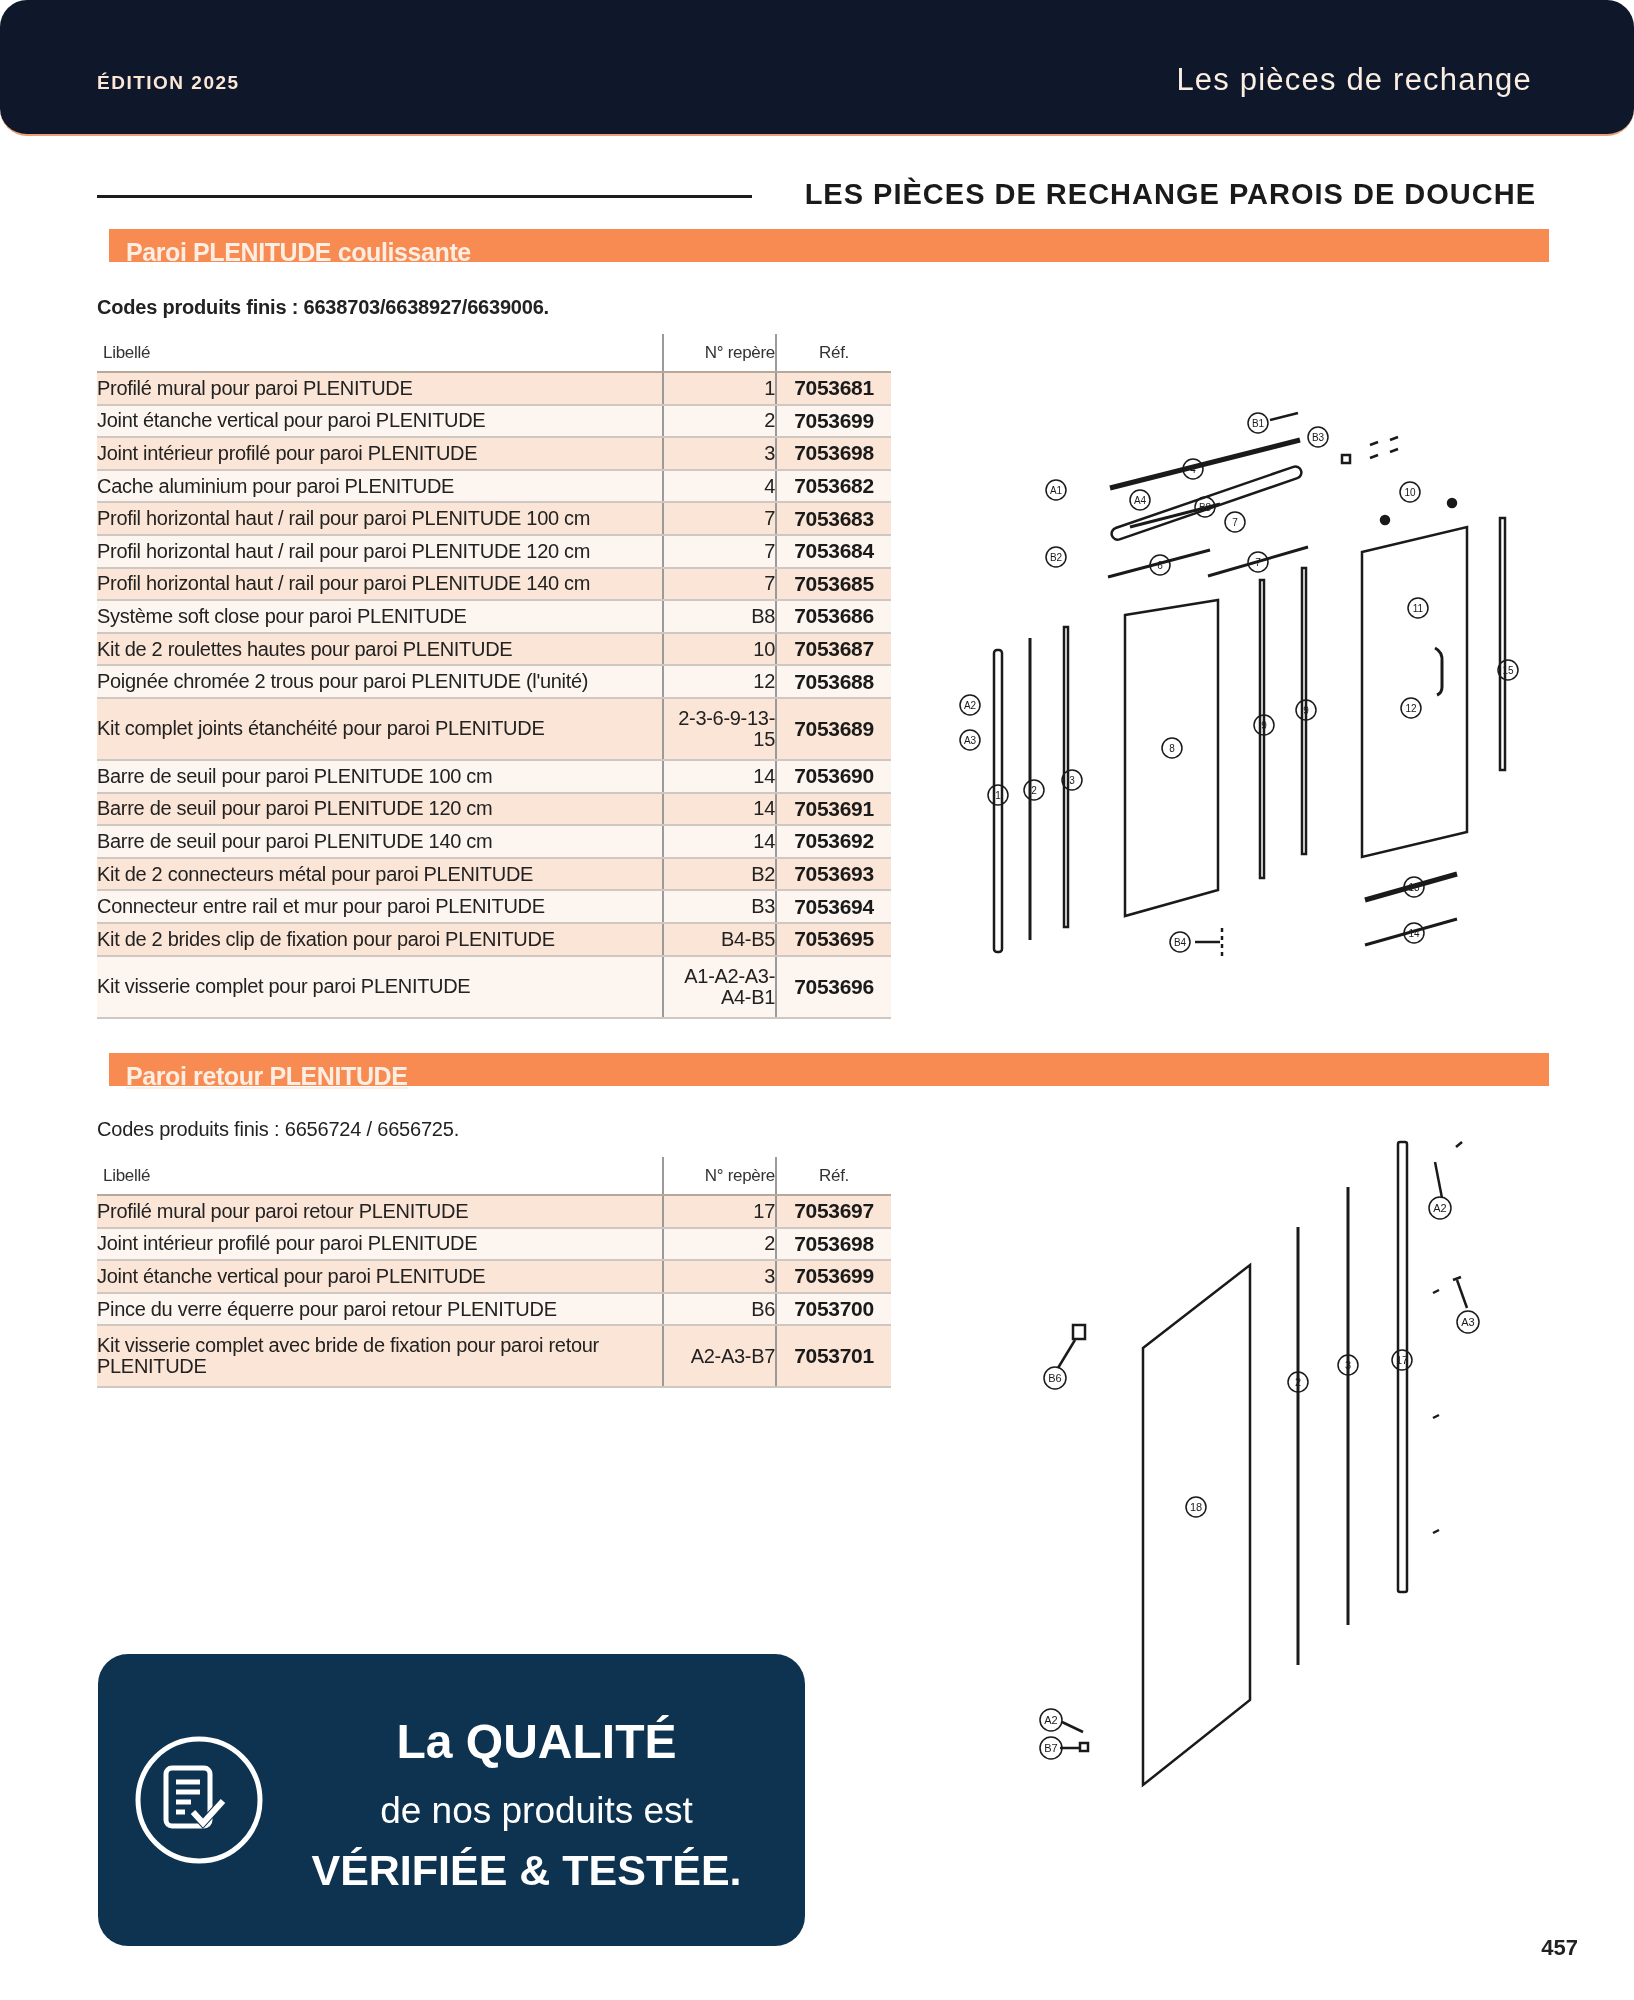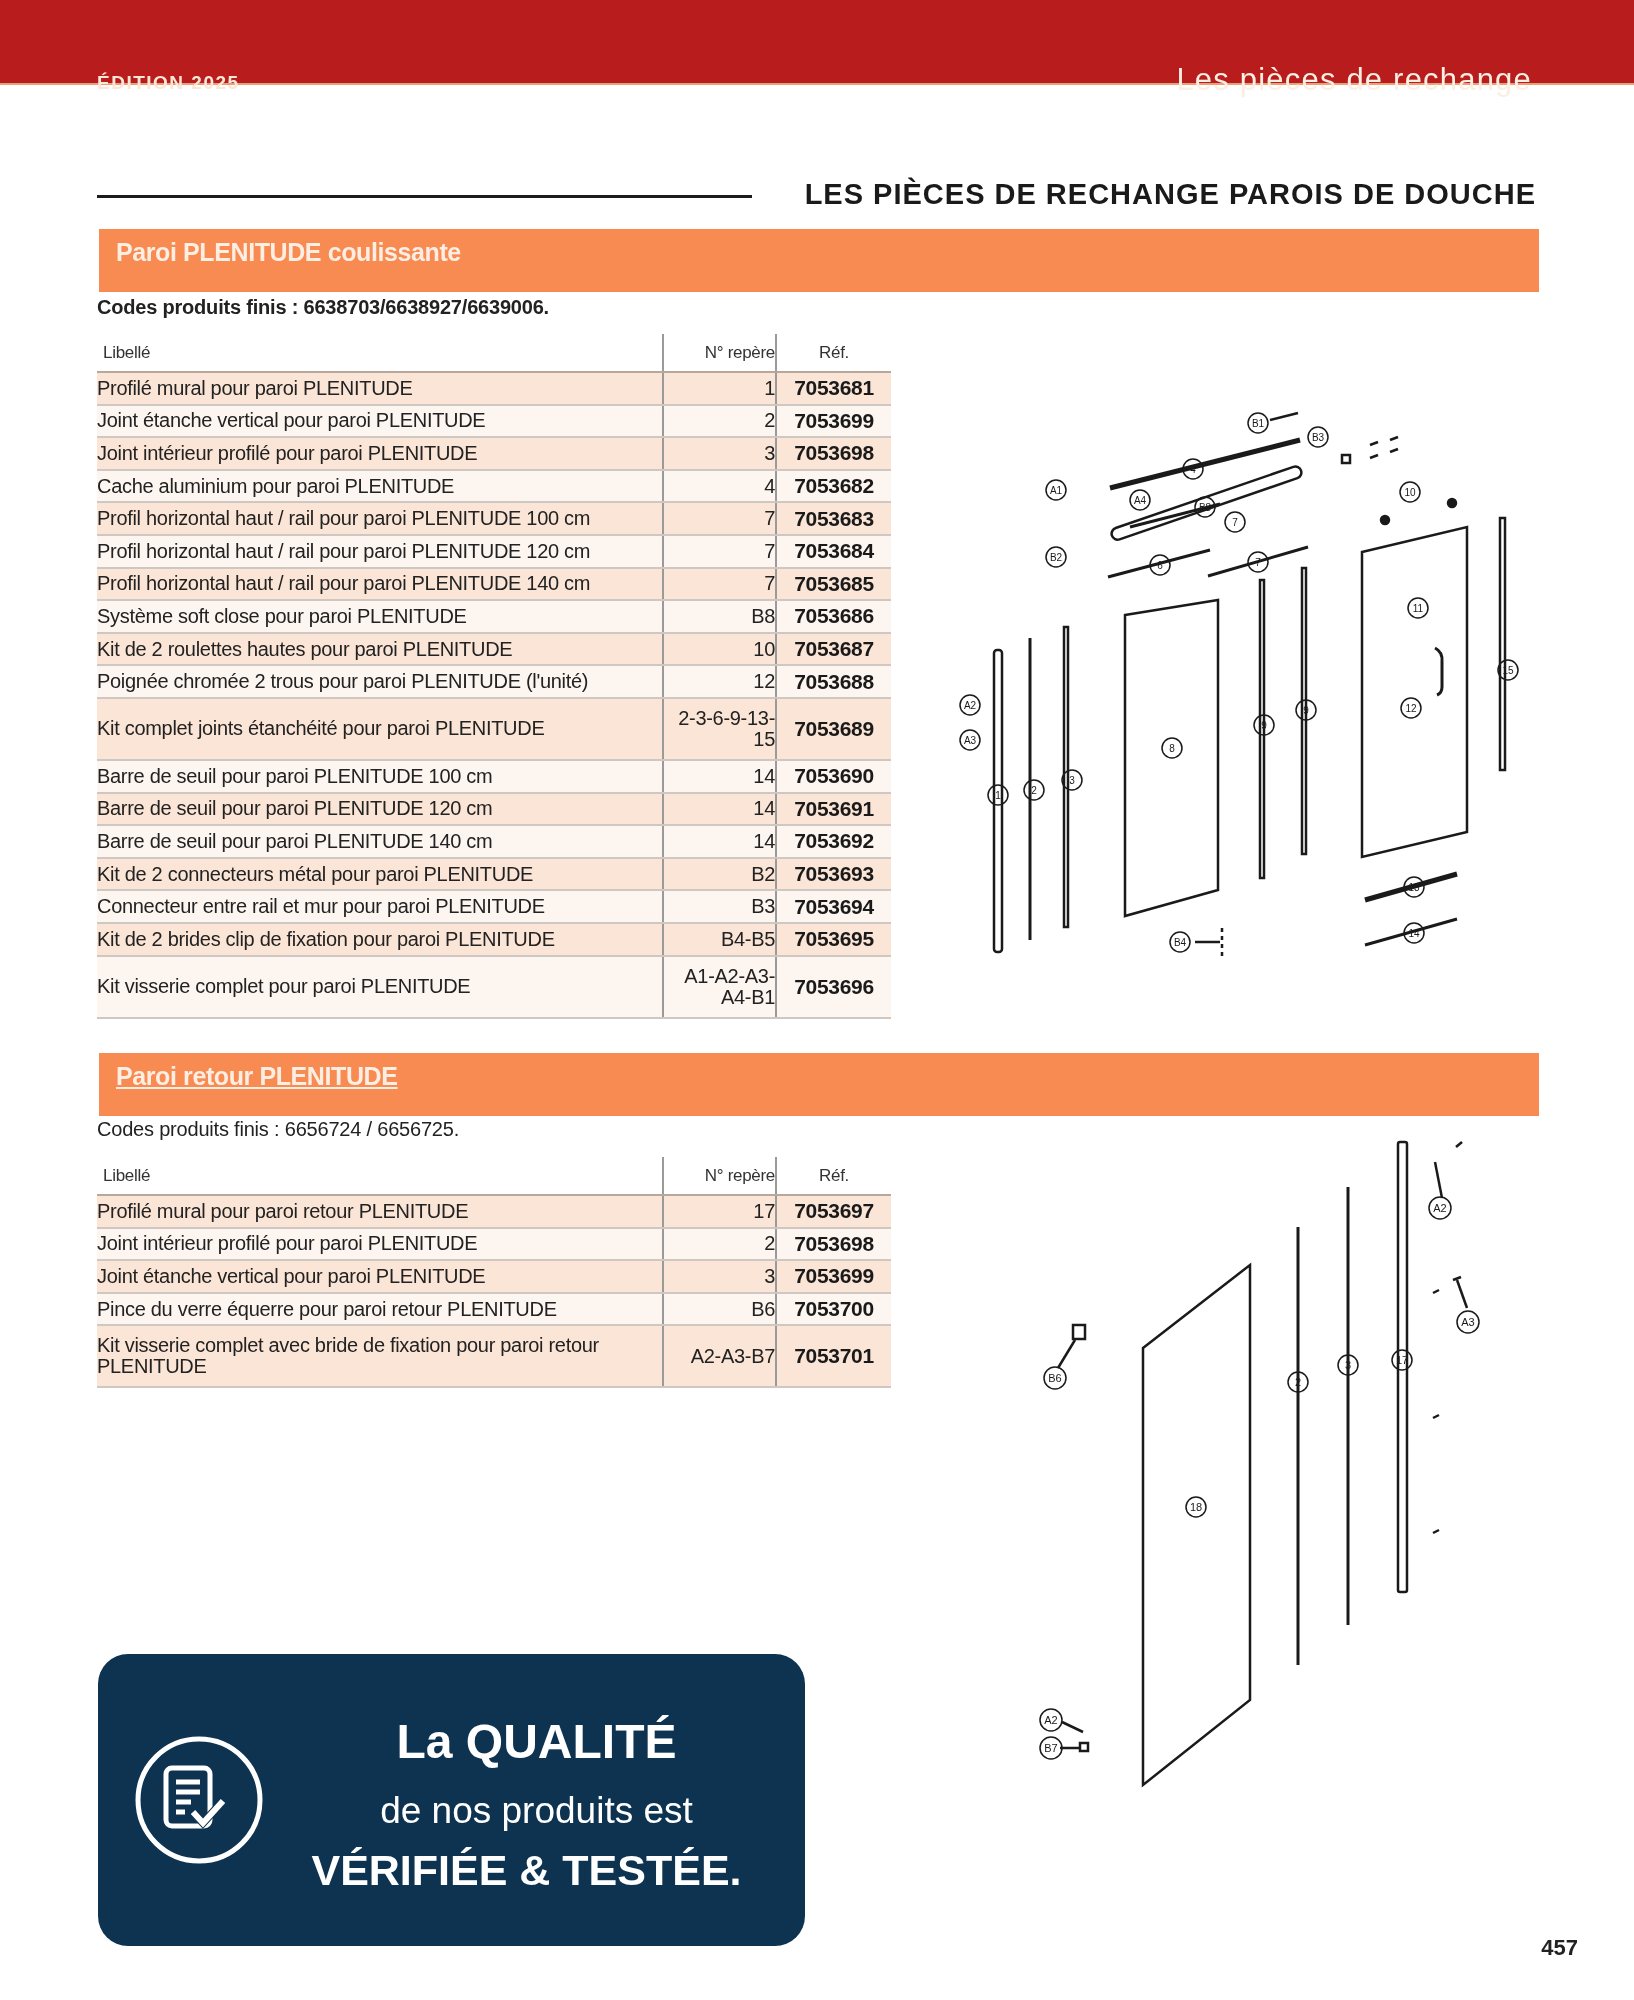--- a/index.html
+++ b/index.html
@@ -1,42 +1,43 @@
 <!DOCTYPE html>
 <html><head>
 <meta charset="utf-8">
 <style>
   * { box-sizing: border-box; margin: 0; padding: 0; }
   html, body { width: 1634px; height: 2000px; background: #ffffff; overflow: hidden; }
   body { position: relative; font-family: "Liberation Sans", sans-serif; color: #1f1f1f; }
 
   .top-band {
-    position: absolute; left: 0; top: 0; width: 1634px; height: 85px;
-    background: #b91c1c;
+    position: absolute; left: 0; top: 0; width: 1634px; height: 136px;
+    background: #0f172a;
     border-bottom: 2px solid #e9a07a;
+    border-radius: 27px;
   }
   .edition {
     position: absolute; left: 97px; top: 72px;
     font-size: 19px; font-weight: bold; letter-spacing: 1.5px; color: #fbe7d6;
   }
   .header-title {
     position: absolute; right: 102px; top: 62px;
     font-size: 31px; letter-spacing: 1.2px; color: #fbeee2;
   }
 
   .section-rule {
     position: absolute; left: 97px; top: 195px; width: 655px; height: 3px; background: #1c1c1c;
   }
   .section-title {
     position: absolute; right: 98px; top: 178px;
     font-size: 29px; font-weight: bold; letter-spacing: 1px; color: #1a1a1a;
   }
 
   .band {
-    position: absolute; left: 99px; width: 1440px; height: 63px;
+    position: absolute; left: 109px; width: 1440px; height: 33px;
     background: #f78b52;
     color: #fdeee3; font-size: 25px; font-weight: bold; letter-spacing: -0.4px;
     padding: 8px 17px; line-height: 30px;
   }
   .codes {
     position: absolute; left: 97px; font-size: 20px; color: #222; letter-spacing: -0.2px;
   }
 
   table.parts {
     position: absolute; left: 97px; width: 794px;

